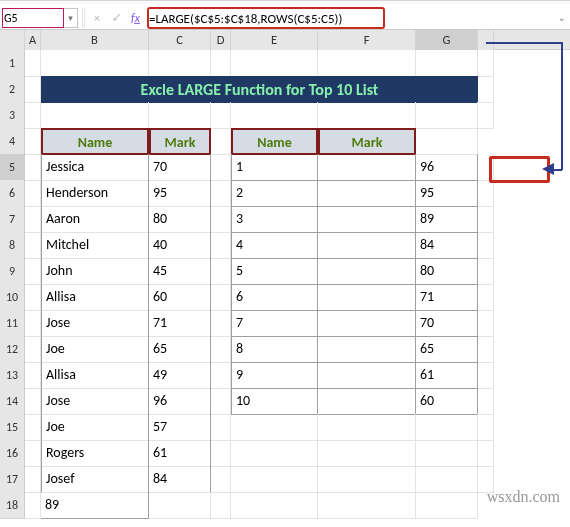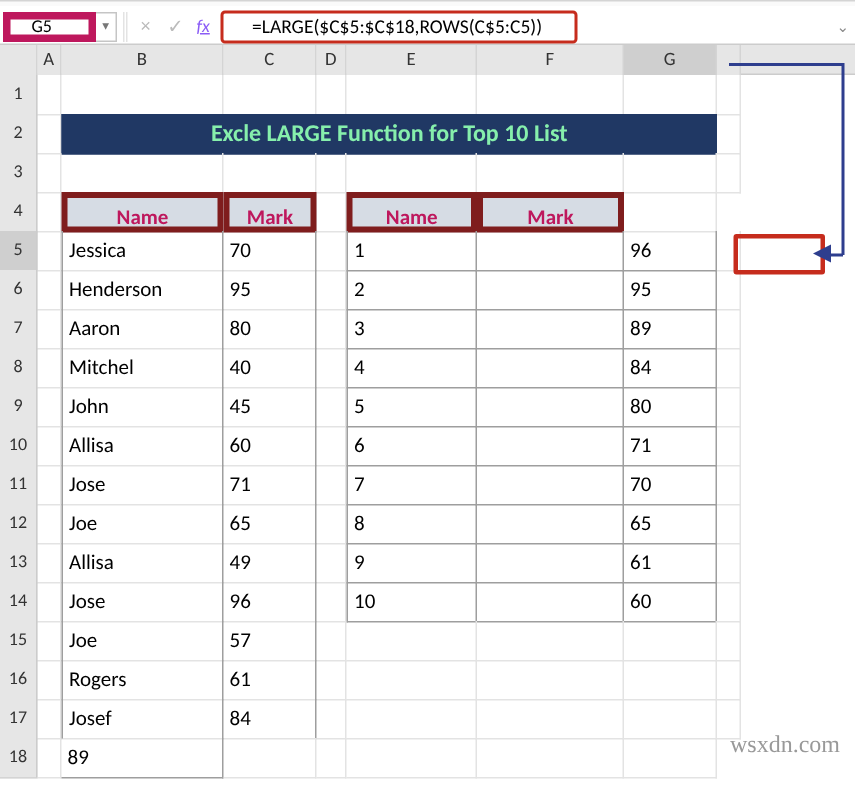--- a/index.html
+++ b/index.html
@@ -1,28 +1,28 @@
 <!DOCTYPE html>
 <html><head>
 <meta charset="utf-8">
 <style>
 * { box-sizing: border-box; margin: 0; padding: 0; }
 body { font-family: Calibri, Arial, sans-serif; font-size: 14px; background: #fff; width: 570px; height: 527px; overflow: hidden; position: relative; }
 
 
 .toolbar-row { display: flex; align-items: center; height: 24px; border-bottom: 1px solid #ccc; background: #fff; margin-top: 2px; }
-.namebox { width: 62px; height: 20px; border: 5px solid #be185d; background: #fff; display: flex; align-items: center; padding: 0 14px; font-size: 12px; margin-left: 2px; }
+.namebox { width: 62px; height: 20px; border: 1px solid #be185d; background: #fff; display: flex; align-items: center; padding: 0 1px; font-size: 12px; margin-left: 2px; }
 .namebox-dd { width: 14px; height: 20px; border: 1px solid #c5c5c5; display: flex; align-items: center; justify-content: center; color: #777; font-size: 9px; border-left: none; }
 .divider-v { width: 3px; height: 20px; margin: 0 4px; border-left: 1px solid #e3e3e3; border-right: 1px solid #e3e3e3; position: relative; }
 .divider-v::after { content: ""; position: absolute; left: 0; top: 50%; width: 1px; height: 1px; }
 .fx-btn { width: 18px; display: flex; align-items: center; color: #8b5cf6; font-size: 12px; font-style: italic; padding: 0 2px; text-decoration: underline; }
 .fx-icons { display: flex; gap: 4px; margin-right: 4px; }
 .fx-icons span { color: #bbb; font-size: 13px; width: 16px; text-align: center; }
 .formula-wrap { flex: 1; display: flex; align-items: center; height: 22px; position: relative; }
-.formula-box { border: 2px solid #c62c1d; border-radius: 3px; padding: 1px 6px 1px 19px; font-size: 13px; font-family: Calibri, Arial, sans-serif; display: inline-block; min-width: 238px; height: 22px; line-height: 18px; }
+.formula-box { border: 2px solid #c62c1d; border-radius: 3px; padding: 1px 6px 1px 0; font-size: 13px; font-family: Calibri, Arial, sans-serif; display: inline-block; min-width: 238px; height: 22px; line-height: 18px; }
 .fbar-expand { position: absolute; right: 4px; color: #888; font-size: 10px; }
 
 
 .ribbon-edge { height: 4px; border-top: 1px solid #d4d4d4; background: #fafafa; }
 
 
 .grid-area { position: relative; }
 .col-headers { display: grid; grid-template-columns: 25px 16px 108px 62px 20px 87px 98px 62px 16px; height: 20px; background: #e6e6e6; border-bottom: 1px solid #ccc; }
 .col-h { border-right: 1px solid #d4d4d4; text-align: center; font-size: 12.5px; color: #333; line-height: 20px; background: #e6e6e6; }
 .col-h.sel { background: #cfcfcf; }
@@ -32,21 +32,21 @@
 .row { display: grid; grid-template-columns: 25px 16px 108px 62px 20px 87px 98px 62px 16px; height: 26px; }
 .rh { background: #e6e6e6; border-right: 1px solid #ccc; border-bottom: 1px solid #d4d4d4; text-align: center; font-size: 12px; color: #333; line-height: 26px; }
 .rh.sel { background: #cfcfcf; }
 .cell { border-right: 1px solid #e3e3e3; border-bottom: 1px solid #e3e3e3; padding: 0 4px; line-height: 25px; overflow: hidden; }
 .cell.r { text-align: left; }
 .cell.b-r { border-right: 1px solid #9e9e9e; }
 .cell.b-l { border-left: 1px solid #9e9e9e; }
 .cell.b-b { border-bottom: 1px solid #9e9e9e; }
 .row-banner { height: 26px; }
 .banner-text { background: #203864; color: #86efac; font-weight: bold; font-size: 16px; text-align: center; line-height: 26px; border: 1px solid #203864; }
-.th-cell { background: #d6dce4; color: #be185d; font-weight: bold; text-align: center; border: 4px solid #7f1d1d; }
+.th-cell { background: #d6dce4; color: #4d7c0f; font-weight: bold; text-align: center; border: 2px solid #7f1d1d; }
 .selected-cell { position: absolute; border: 3px solid #c62c1d; border-radius: 2px; pointer-events: none; }
 .arrow-line { position: absolute; border-top: 2px solid #2e3e8e; pointer-events: none; }
 .arrow-line-v { position: absolute; border-left: 2px solid #2e3e8e; pointer-events: none; }
 .arrow-head { position: absolute; width: 0; height: 0; border-top: 6px solid transparent; border-bottom: 6px solid transparent; border-right: 12px solid #2e3e8e; }
 
 .watermark { position: absolute; bottom: 18px; right: 10px; font-size: 16px; color: #999; font-family: Liberation Serif, serif; }
 </style>
 </head>
 <body>
 

